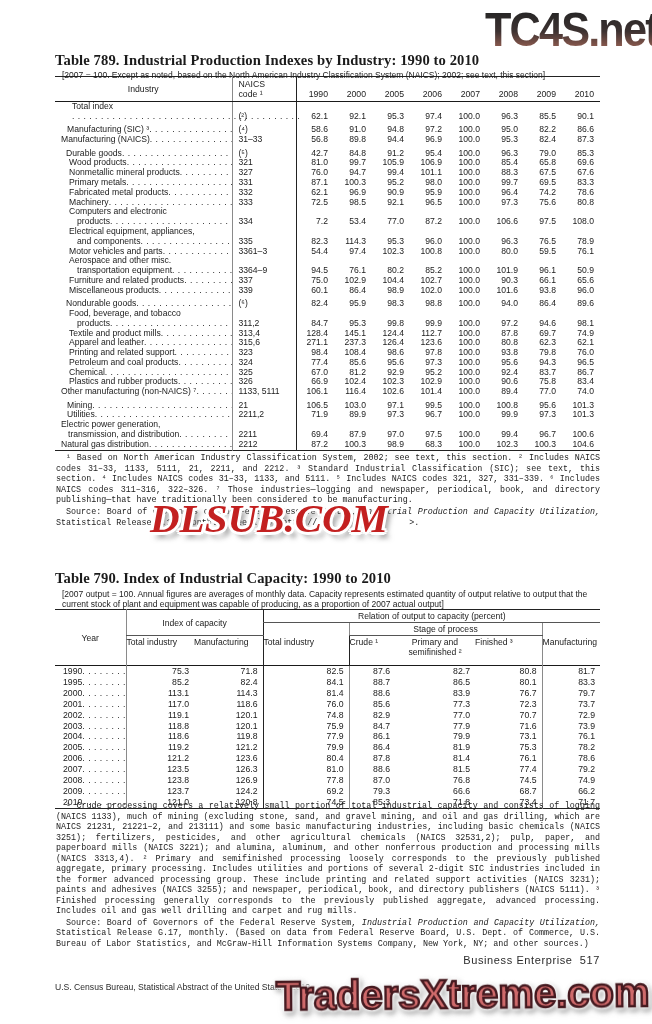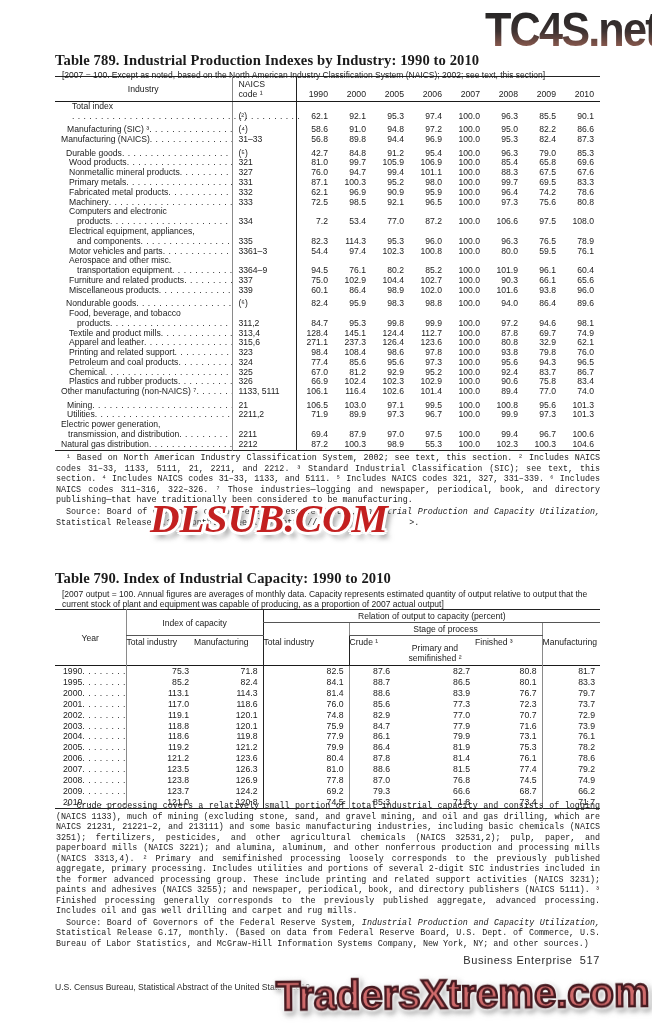--- a/index.html
+++ b/index.html
@@ -50,21 +50,21 @@
   .t790{position:absolute;left:55px;top:609px;width:545px;font-size:8.7px;
         border-top:1.6px solid #222;border-bottom:1.5px solid #222;}
   .t790 td{line-height:10.9px;}
   .t790 thead th{text-align:center;font-size:8.6px;line-height:10px;padding:1px 0;}
   .t790 thead{border-bottom:1.8px solid #1a1a1a;}
   .t790 .bThin{border-left:1px solid #8a8a8a;}
   .t790 .bHeavy{border-left:1.6px solid #222;}
   .t790 .uline{border-bottom:1px solid #555;}
   .t790 .box{border-left:1px solid #8a8a8a;border-right:1px solid #8a8a8a;border-bottom:1px solid #555;}
   .t790 th.bot{vertical-align:bottom;text-align:left;padding-right:5px;padding-bottom:18px;}
-  .t790 th.botc{vertical-align:bottom;text-align:center;padding-bottom:2px;}
+  .t790 th.botc{vertical-align:bottom;text-align:center;padding-bottom:8px;}
   .t790 th.yearh{vertical-align:middle;text-align:center;}
   .t790 td.yr{padding-left:8px;}
   .t790 td.val{text-align:right;padding-right:5px;white-space:nowrap;}
 
   
   .footer-right{position:absolute;right:52px;top:954px;font-size:11px;letter-spacing:.6px;
                 color:#2b2b2b;white-space:pre;}
   .footer-left{position:absolute;left:55px;top:982px;font-size:8.6px;color:#2b2b2b;}
 
   
@@ -345,21 +345,21 @@
             </div>
           </td>
           <td class="naics">3364–9</td>
           <td class="val y0">94.5</td>
           <td class="val">76.1</td>
           <td class="val">80.2</td>
           <td class="val">85.2</td>
           <td class="val">100.0</td>
           <td class="val">101.9</td>
           <td class="val">96.1</td>
-          <td class="val">60.4</td>
+          <td class="val">50.9</td>
         </tr>
         <tr class="">
           <td class="stub ind3">
             <div class="lw">
               <span class="lbl">Furniture and related products</span>
               <span class="dots"></span>
             </div>
           </td>
           <td class="naics">337</td>
           <td class="val y0">75.0</td>
@@ -452,21 +452,21 @@
               <span class="dots"></span>
             </div>
           </td>
           <td class="naics">315,6</td>
           <td class="val y0">271.1</td>
           <td class="val">237.3</td>
           <td class="val">126.4</td>
           <td class="val">123.6</td>
           <td class="val">100.0</td>
           <td class="val">80.8</td>
-          <td class="val">32.9</td>
+          <td class="val">62.3</td>
           <td class="val">62.1</td>
         </tr>
         <tr class="">
           <td class="stub ind3">
             <div class="lw">
               <span class="lbl">Printing and related support</span>
               <span class="dots"></span>
             </div>
           </td>
           <td class="naics">323</td>
@@ -608,21 +608,21 @@
           <td class="stub ind1">
             <div class="lw">
               <span class="lbl">Natural gas distribution</span>
               <span class="dots"></span>
             </div>
           </td>
           <td class="naics">2212</td>
           <td class="val y0">87.2</td>
           <td class="val">100.3</td>
           <td class="val">98.9</td>
-          <td class="val">55.3</td>
+          <td class="val">68.3</td>
           <td class="val">100.0</td>
           <td class="val">102.3</td>
           <td class="val">100.3</td>
           <td class="val">104.6</td>
         </tr>
       </tbody>
   </table>
 
   <div class="fnblock" style="top:452px;">
     <p>¹ Based on North American Industry Classification System, 2002; see text, this section. ² Includes NAICS codes 31–33, 1133, 5111, 21, 2211, and 2212. ³ Standard Industrial Classification (SIC); see text, this section. ⁴ Includes NAICS codes 31–33, 1133, and 5111. ⁵ Includes NAICS codes 321, 327, 331–339. ⁶ Includes NAICS codes 311–316, 322–326. ⁷ Those industries—logging and newspaper, periodical, book, and directory publishing—that have traditionally been considered to be manufacturing.</p>

